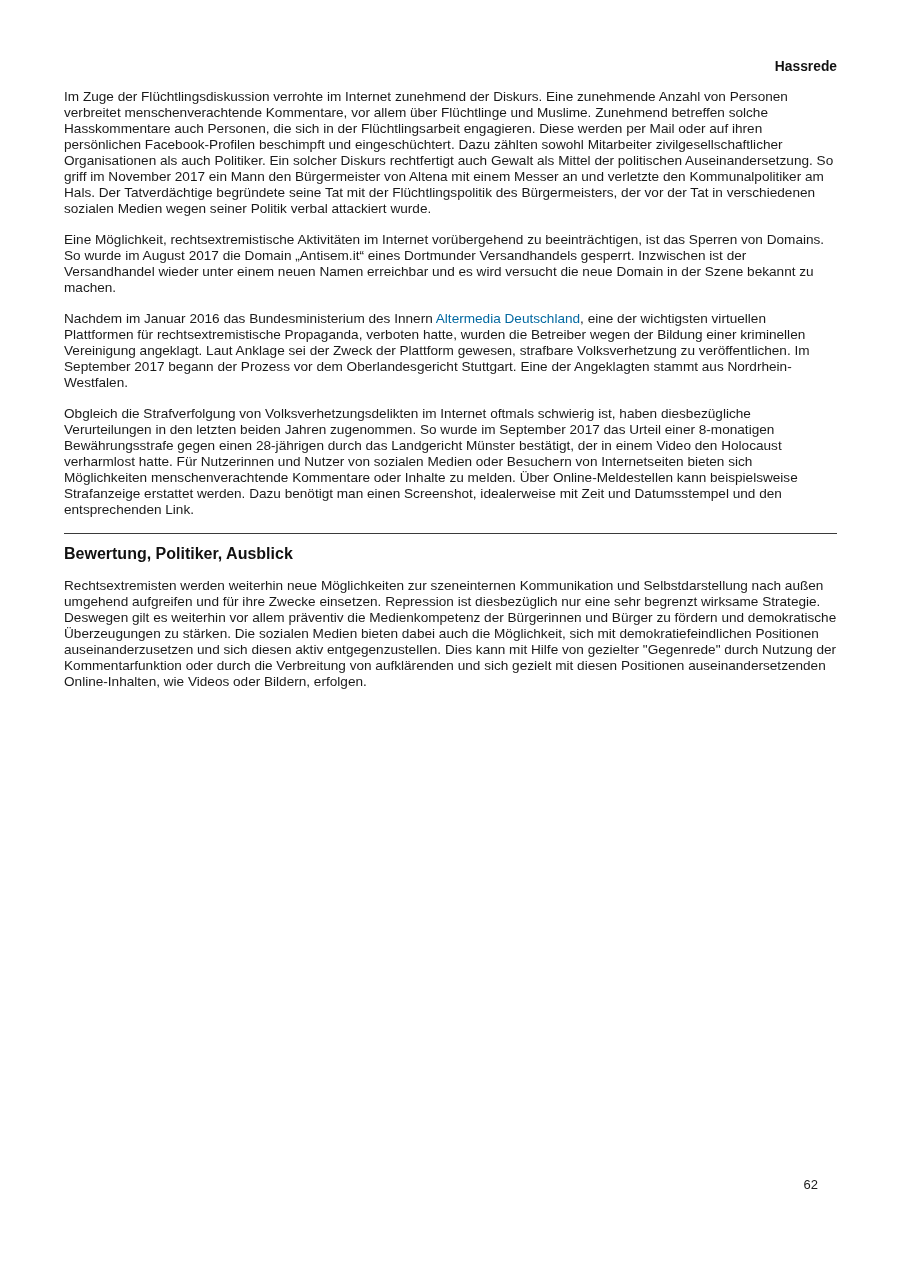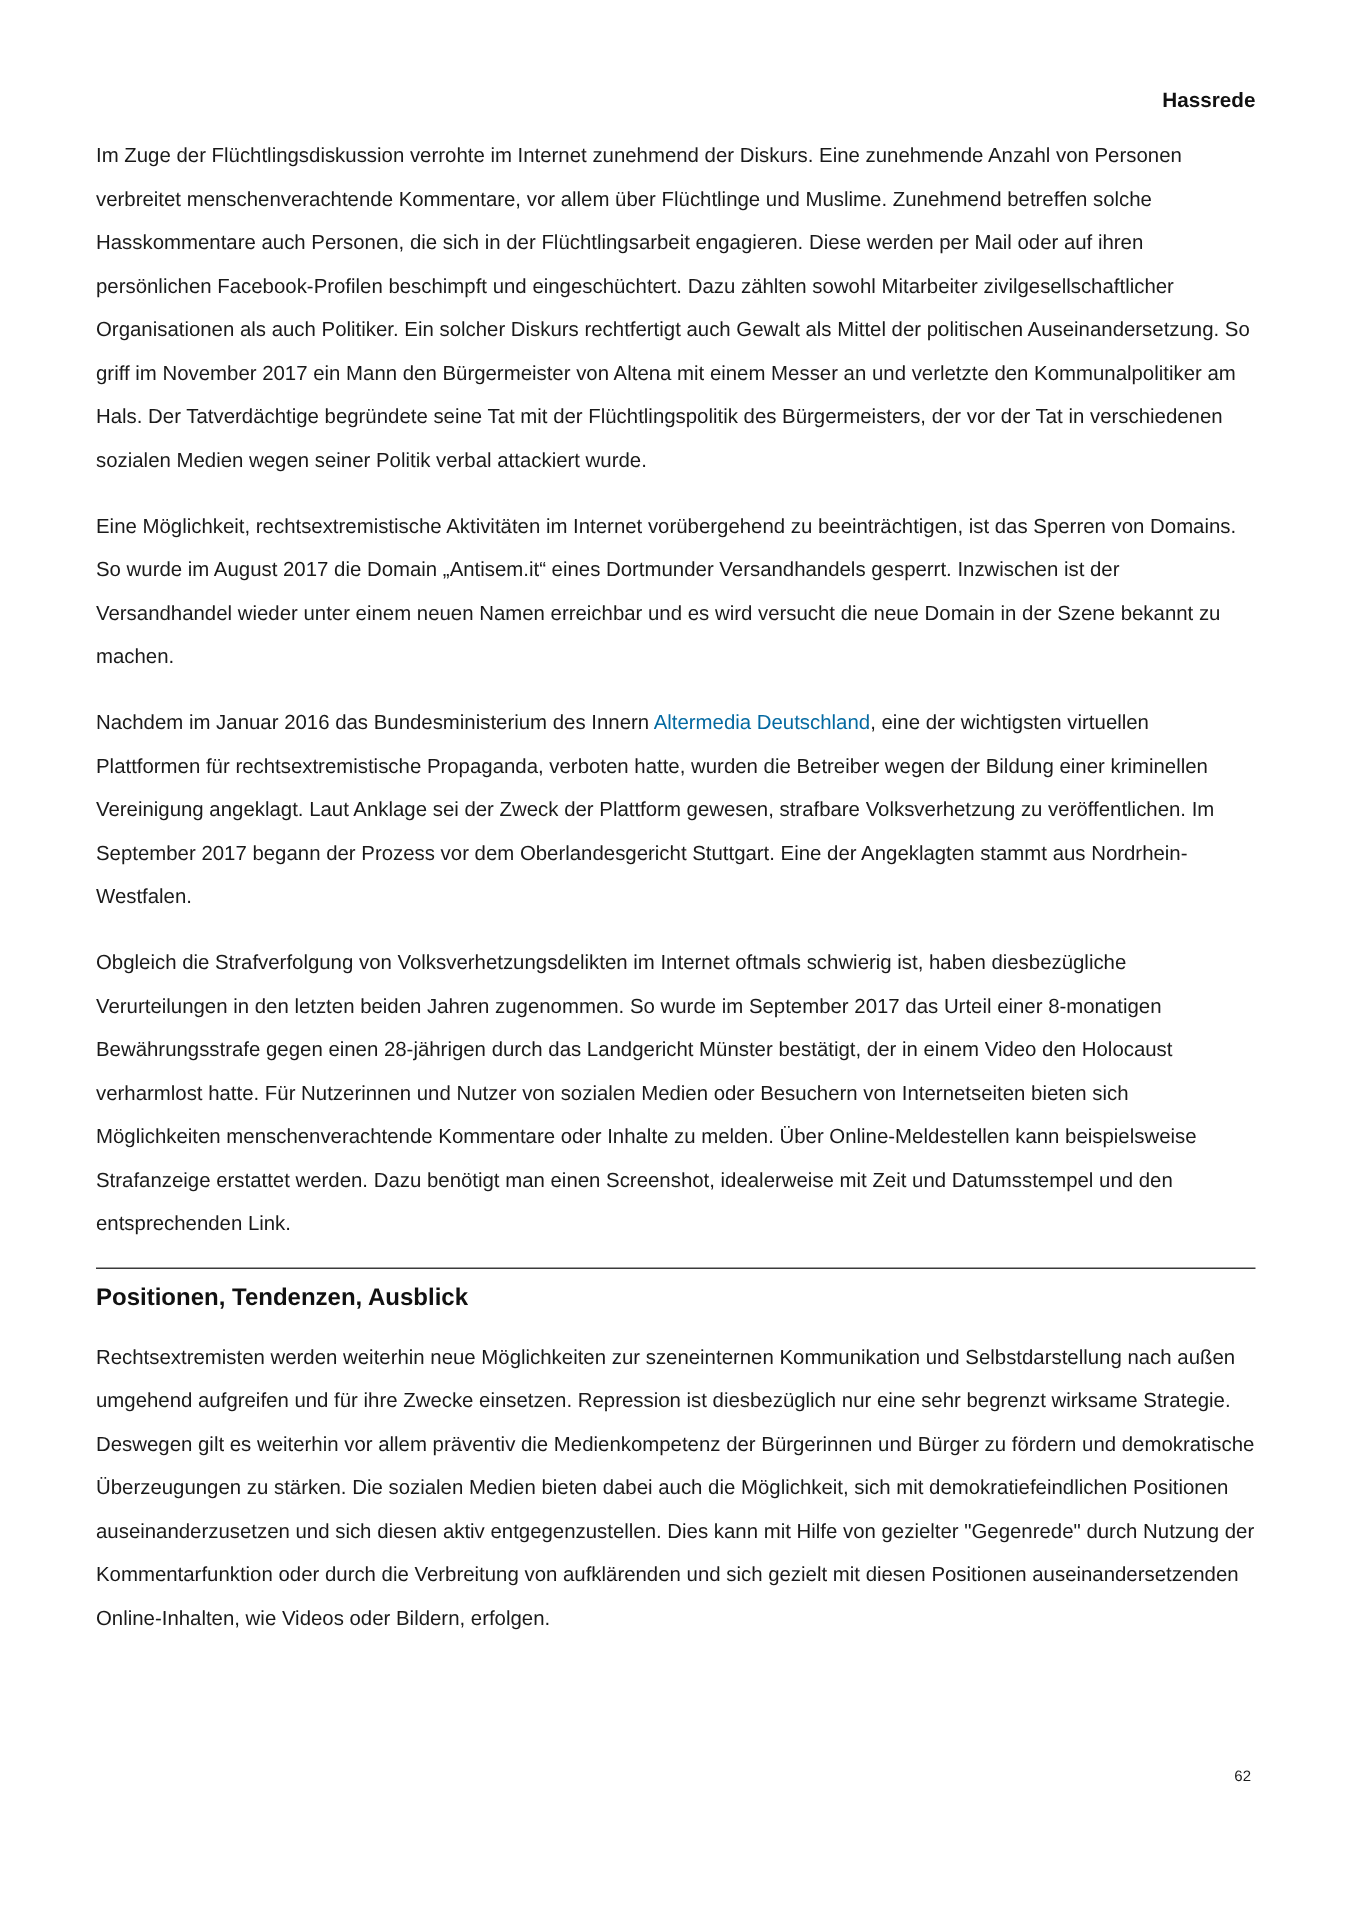--- a/index.html
+++ b/index.html
@@ -18,21 +18,21 @@
     box-sizing: border-box;
   }
   .content {
     position: absolute;
     left: 64px;
     top: 58px;
     width: 773px;
   }
   .content p {
     font-size: 13.6px;
-    line-height: 29px;
+    line-height: 16px;
     margin: 0 0 15px 0;
     text-align: left;
     color: #1a1a1a;
   }
   .content p strong {
     font-weight: normal;
     color: #0369a1;
   }
   h3.sub-heading {
     font-size: 13.8px;
@@ -54,34 +54,34 @@
   }
   hr.section-rule {
     border: none;
     border-top: 1px solid #3a3a3a;
     margin: 4px 0 0 0;
     width: 100%;
   }
   .page-number {
     position: absolute;
     top: 1177px;
-    right: 66px;
-    font-size: 10px;
+    right: 82px;
+    font-size: 13px;
     line-height: 16px;
     color: #1a1a1a;
   }
 </style>
 </head>
 <body>
 
 <main class="page">
   <div class="content" id="doc-root">
       <h3 class="sub-heading first">Hassrede</h3>
       <p><span>Im Zuge der Flüchtlingsdiskussion verrohte im Internet zunehmend der Diskurs. Eine zunehmende Anzahl von Personen verbreitet menschenverachtende Kommentare, vor allem über Flüchtlinge und Muslime. Zunehmend betreffen solche Hasskommentare auch Personen, die sich in der Flüchtlingsarbeit engagieren. Diese werden per Mail oder auf ihren persönlichen Facebook-Profilen beschimpft und eingeschüchtert. Dazu zählten sowohl Mitarbeiter zivilgesellschaftlicher Organisationen als auch Politiker. Ein solcher Diskurs rechtfertigt auch Gewalt als Mittel der politischen Auseinandersetzung. So griff im November 2017 ein Mann den Bürgermeister von Altena mit einem Messer an und verletzte den Kommunalpolitiker am Hals. Der Tatverdächtige begründete seine Tat mit der Flüchtlingspolitik des Bürgermeisters, der vor der Tat in verschiedenen sozialen Medien wegen seiner Politik verbal attackiert wurde.</span></p>
       <p><span>Eine Möglichkeit, rechtsextremistische Aktivitäten im Internet vorübergehend zu beeinträchtigen, ist das Sperren von Domains. So wurde im August 2017 die Domain „Antisem.it“ eines Dortmunder Versandhandels gesperrt. Inzwischen ist der Versandhandel wieder unter einem neuen Namen erreichbar und es wird versucht die neue Domain in der Szene bekannt zu machen.</span></p>
       <p><span>Nachdem im Januar 2016 das Bundesministerium des Innern </span><strong>Altermedia Deutschland</strong><span>, eine der wichtigsten virtuellen Plattformen für rechtsextremistische Propaganda, verboten hatte, wurden die Betreiber wegen der Bildung einer kriminellen Vereinigung angeklagt. Laut Anklage sei der Zweck der Plattform gewesen, strafbare Volksverhetzung zu veröffentlichen. Im September 2017 begann der Prozess vor dem Oberlandesgericht Stuttgart. Eine der Angeklagten stammt aus Nordrhein-Westfalen.</span></p>
       <p><span>Obgleich die Strafverfolgung von Volksverhetzungsdelikten im Internet oftmals schwierig ist, haben diesbezügliche Verurteilungen in den letzten beiden Jahren zugenommen. So wurde im September 2017 das Urteil einer 8-monatigen Bewährungsstrafe gegen einen 28-jährigen durch das Landgericht Münster bestätigt, der in einem Video den Holocaust verharmlost hatte. Für Nutzerinnen und Nutzer von sozialen Medien oder Besuchern von Internetseiten bieten sich Möglichkeiten menschenverachtende Kommentare oder Inhalte zu melden. Über Online-Meldestellen kann beispielsweise Strafanzeige erstattet werden. Dazu benötigt man einen Screenshot, idealerweise mit Zeit und Datumsstempel und den entsprechenden Link.</span></p>
       <hr class="section-rule">
-      <h2 class="main-heading">Positionen, Tendenzen, Ausblick</h2>
+      <h2 class="main-heading">Bewertung, Politiker, Ausblick</h2>
       <p><span>Rechtsextremisten werden weiterhin neue Möglichkeiten zur szeneinternen Kommunikation und Selbstdarstellung nach außen umgehend aufgreifen und für ihre Zwecke einsetzen. Repression ist diesbezüglich nur eine sehr begrenzt wirksame Strategie. Deswegen gilt es weiterhin vor allem präventiv die Medienkompetenz der Bürgerinnen und Bürger zu fördern und demokratische Überzeugungen zu stärken. Die sozialen Medien bieten dabei auch die Möglichkeit, sich mit demokratiefeindlichen Positionen auseinanderzusetzen und sich diesen aktiv entgegenzustellen. Dies kann mit Hilfe von gezielter "Gegenrede" durch Nutzung der Kommentarfunktion oder durch die Verbreitung von aufklärenden und sich gezielt mit diesen Positionen auseinandersetzenden Online-Inhalten, wie Videos oder Bildern, erfolgen.</span></p>
     </div>
   <div class="page-number">62</div>
 </main>
 
 </body></html>

